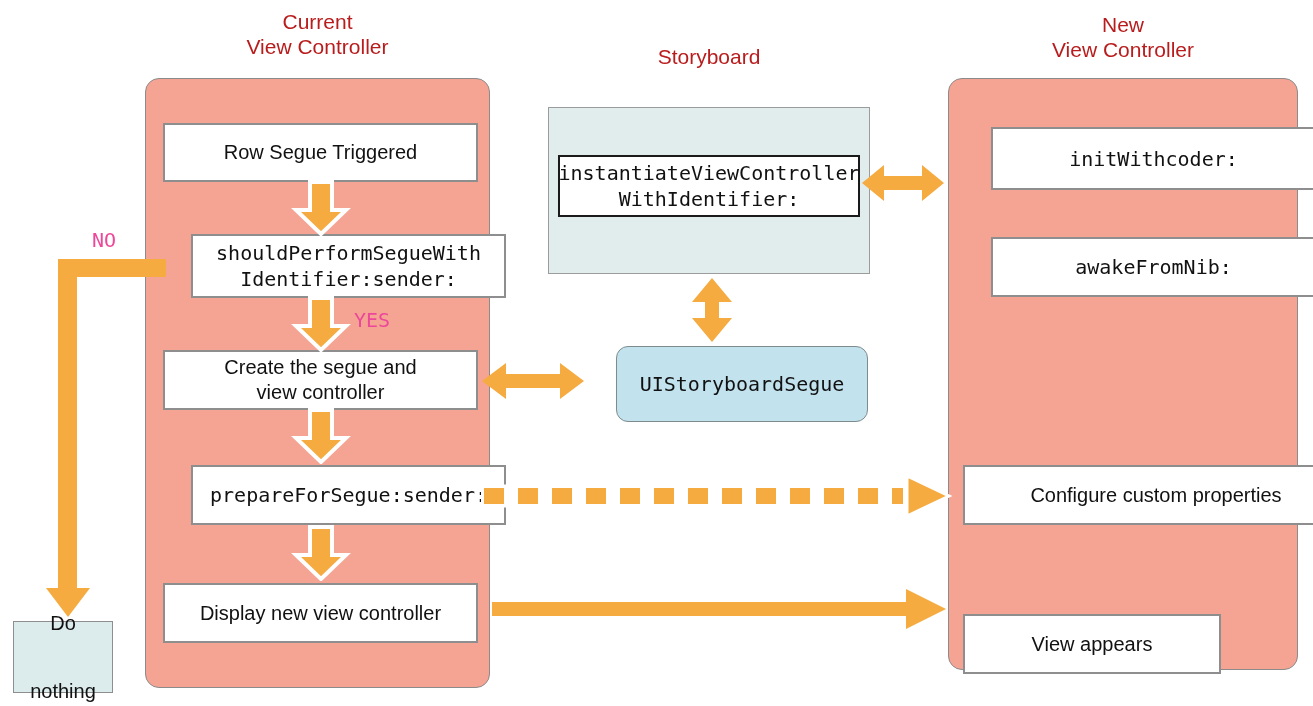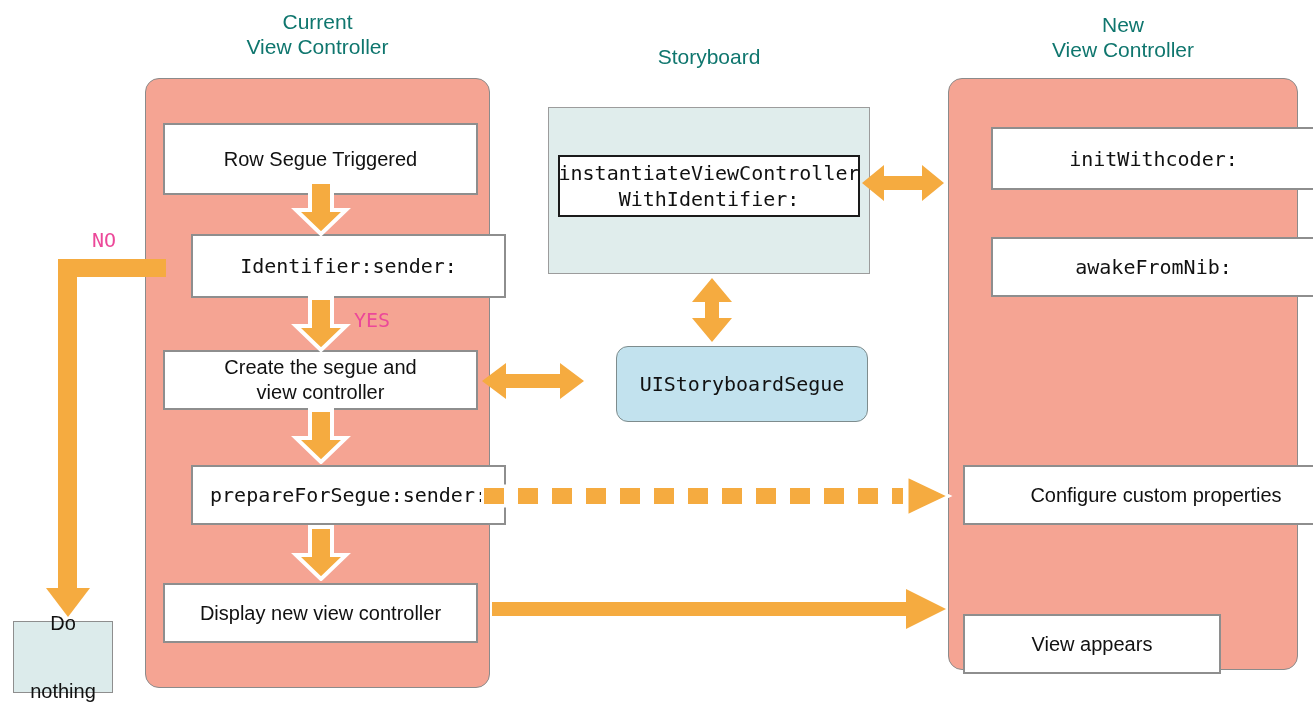--- a/index.html
+++ b/index.html
@@ -2,21 +2,21 @@
 <html><head>
 <meta charset="utf-8">
 <style>
   html,body{margin:0;padding:0;background:#ffffff;}
   #canvas{
     position:relative;width:1313px;height:706px;background:#ffffff;overflow:hidden;
     font-family:"Liberation Sans",sans-serif;color:#111;
   }
   .abs{position:absolute;}
   .col-title{
-    text-align:center;font-size:21px;line-height:25px;color:#0f766e;
+    text-align:center;font-size:21px;line-height:25px;color:#b91c1c;
   }
   .container{
     background:#F5A493;border:1.6px solid #8B8B8B;border-radius:14px;
     box-sizing:border-box;
   }
   .stepbox{
     background:#ffffff;border:2px solid #8E8E8E;box-sizing:border-box;
     display:flex;flex-direction:column;align-items:center;justify-content:center;
     text-align:center;
   }
@@ -67,25 +67,26 @@
 
   <div class="abs container" style="left:948px;top:78px;width:350px;height:592px;"></div>
 
   <div class="abs orange-rect" style="left:58px;top:259px;width:108px;height:18px;"></div>
   <div class="abs orange-rect" style="left:58px;top:259px;width:19px;height:330px;"></div>
   <div class="abs arrowhead-down" style="left:46px;top:588px;"></div>
 
   <div class="abs decision-label" style="left:92px;top:228px;">NO</div>
   <div class="abs decision-label" style="left:354px;top:308px;">YES</div>
 
-  <div class="abs stepbox sans20" style="left:163px;top:123px;width:315px;height:72px;">
+  <div class="abs stepbox sans20" style="left:163px;top:123px;width:315px;height:59px;">
     <span>Row Segue Triggered</span>
   </div>
 
   <div class="abs stepbox mono20" style="left:163px;top:234px;width:315px;height:64px;">
+    <span>shouldPerformSegueWith</span>
     <span>Identifier:sender:</span>
   </div>
 
   <div class="abs stepbox sans20" style="left:163px;top:350px;width:315px;height:60px;">
     <span>Create the segue and</span>
     <span>view controller</span>
   </div>
 
   <div class="abs stepbox mono20" style="left:163px;top:465px;width:315px;height:60px;">
     <span>prepareForSegue:sender:</span>

